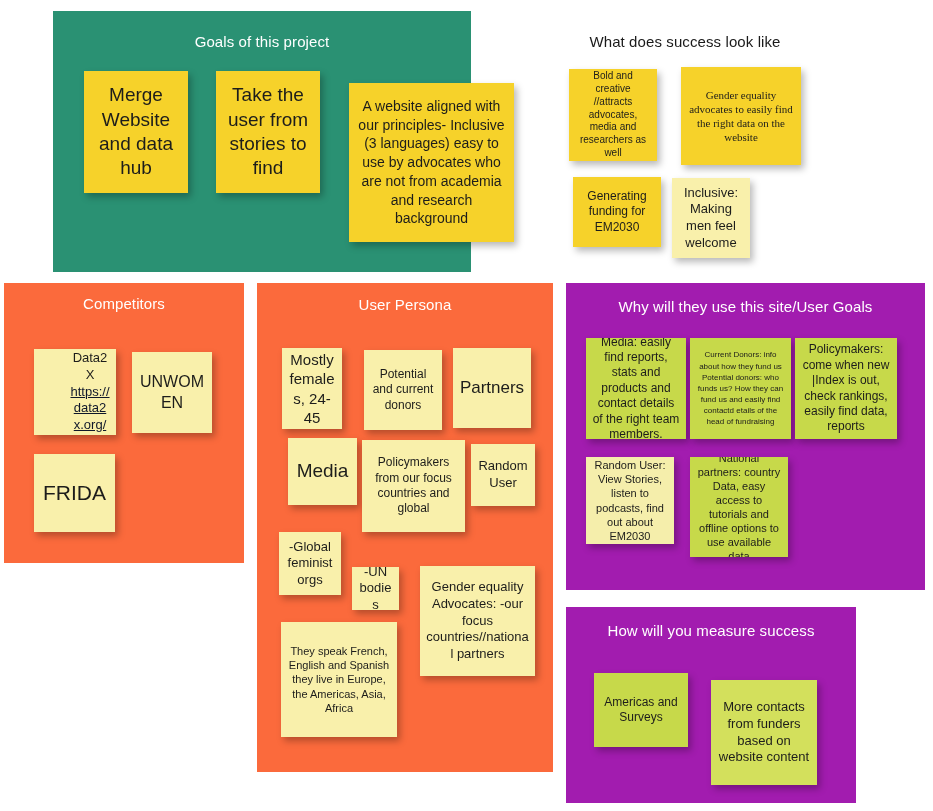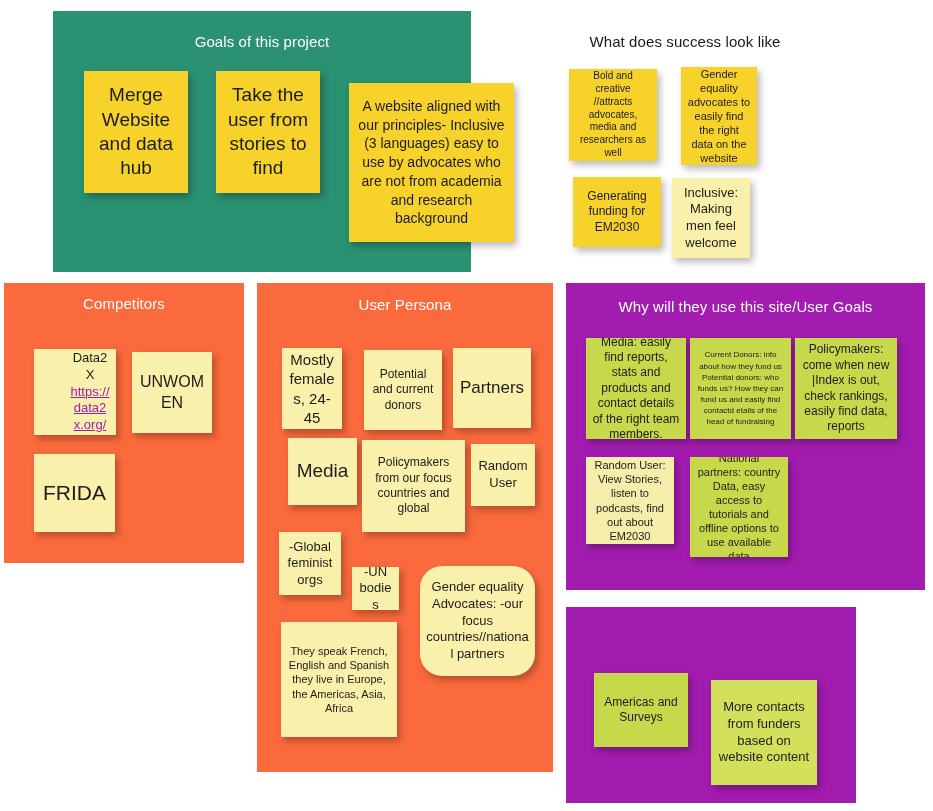--- a/index.html
+++ b/index.html
@@ -61,21 +61,21 @@
     word-wrap: break-word;
   }
   .note span { display: block; width: 100%; }
   .n-yellow      { background: #f6d22a; }
   .n-cream       { background: #f9f0ab; }
   .n-lime        { background: #c7d94a; }
   .n-lime-soft   { background: #d3e05c; }
   .n-cream2      { background: #f5eeab; }
 
   .note a {
-    color: #a21caf;
+    color: #0f172a;
     text-decoration: underline;
     word-break: break-all;
   }
 </style>
 </head>
 <body>
 
 <div class="board">
 
   <div class="panel panel-green" style="left:41px; top:11px; width:418px; height:261px;margin-left:12px;">
@@ -94,21 +94,21 @@
     </div>
   </div>
 
   <div class="panel panel-plain" style="left:555px; top:11px; width:260px; height:261px;">
     <div class="panel-title title-dark" style="top:22px;">What does success look like</div>
 
     <div class="note n-yellow" style="left:14px; top:58px; width:88px; height:92px; font-size:10px;">
       <span>Bold and creative //attracts advocates, media and researchers as well</span>
     </div>
 
-    <div class="note n-yellow" style="left:126px; top:56px; width:76px; height:98px; font-size:11px;">
+    <div class="note n-yellow" style="left:126px; top:56px; width:120px; height:98px; font-size:11px;font-family:Liberation Serif, serif;">
       <span>Gender equality advocates to easily find the right data on the website</span>
     </div>
 
     <div class="note n-yellow" style="left:18px; top:166px; width:88px; height:70px; font-size:12px;">
       <span>Generating funding for EM2030</span>
     </div>
 
     <div class="note n-cream" style="left:117px; top:167px; width:78px; height:80px; font-size:13px;">
       <span>Inclusive: Making men feel welcome</span>
     </div>
@@ -161,21 +161,21 @@
     </div>
 
     <div class="note n-cream" style="left:22px; top:249px; width:62px; height:63px; font-size:13px;">
       <span>-Global feminist orgs</span>
     </div>
 
     <div class="note n-cream" style="left:95px; top:284px; width:47px; height:43px; font-size:13px;">
       <span>-UN bodies</span>
     </div>
 
-    <div class="note n-cream" style="left:163px; top:283px; width:115px; height:110px; font-size:13px;border-radius:22px;">
+    <div class="note n-cream" style="left:163px; top:283px; width:115px; height:110px; font-size:13px;">
       <span>Gender equality Advocates: -our focus countries//national partners</span>
     </div>
 
     <div class="note n-cream" style="left:24px; top:339px; width:116px; height:115px; font-size:11px;">
       <span>They speak French, English and Spanish they live  in Europe, the Americas, Asia, Africa</span>
     </div>
   </div>
 
   <div class="panel panel-dark" style="left:566px; top:283px; width:359px; height:307px;">
     <div class="panel-title title-light" style="top:15px;">Why will they use this site/User Goals</div>
@@ -195,20 +195,21 @@
     <div class="note n-cream2" style="left:20px; top:174px; width:88px; height:87px; font-size:11px;">
       <span>Random User: View Stories, listen to podcasts, find out about EM2030</span>
     </div>
 
     <div class="note n-lime" style="left:124px; top:174px; width:98px; height:100px; font-size:11px;">
       <span>National partners: country Data, easy access to tutorials and offline options to use available data</span>
     </div>
   </div>
 
   <div class="panel panel-dark" style="left:566px; top:607px; width:290px; height:196px;">
+    <div class="panel-title title-light" style="top:15px;">How will you measure success</div>
 
     <div class="note n-lime" style="left:28px; top:66px; width:94px; height:74px; font-size:12px;">
       <span>Americas and Surveys</span>
     </div>
 
     <div class="note n-lime-soft" style="left:145px; top:73px; width:106px; height:105px; font-size:13px;">
       <span>More contacts from funders based on website content</span>
     </div>
   </div>
 

